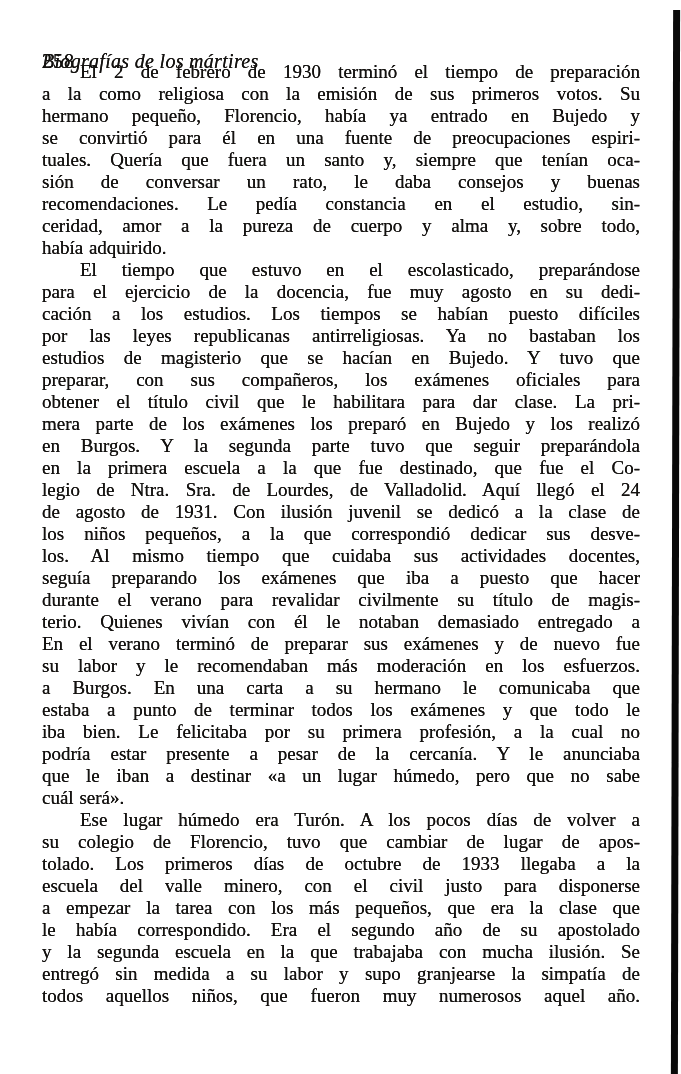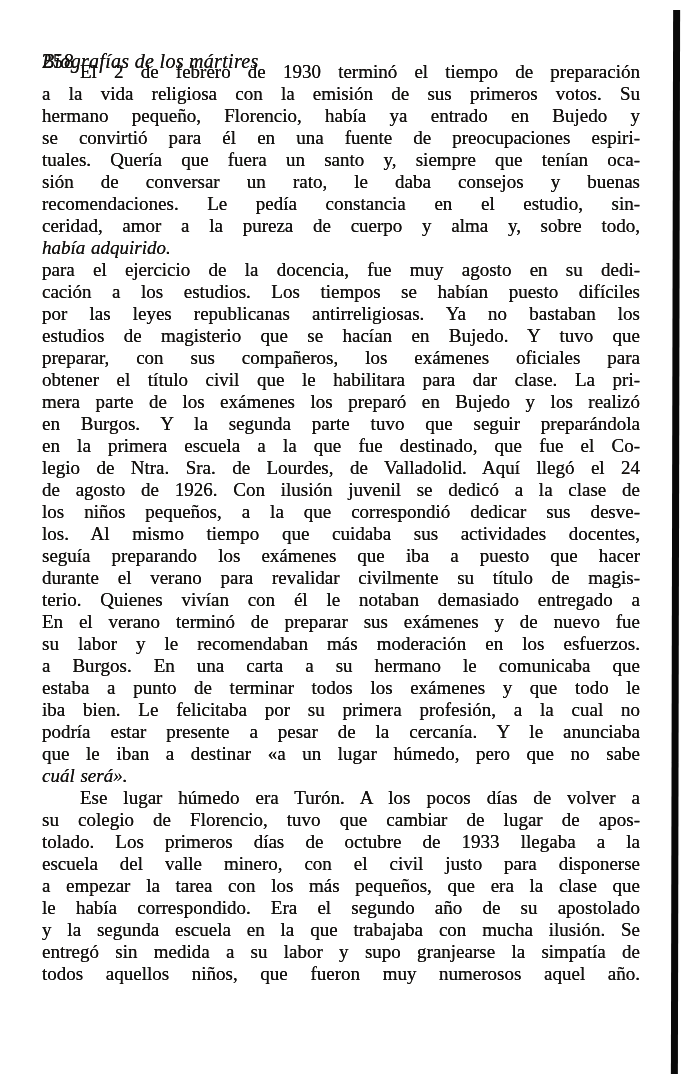--- a/index.html
+++ b/index.html
@@ -62,21 +62,20 @@
     text-align: justify;
     text-align-last: justify;
     text-shadow: 0 0 0.35px currentColor;
     word-spacing: 1px;
   }
   .line.first {
     text-indent: 38px;
   }
   .line.last {
     text-align-last: left;
-    font-style: italic;
   }
   .scan-bar {
     position: absolute;
     top: 10px;
     right: 2px;
     bottom: -4px;
     width: 7px;
     background: var(--bar);
     transform: rotate(0.12deg);
   }
@@ -87,41 +86,42 @@
 <div class="page">
 
   <div class="page-header">
     <span class="page-number">258</span>
     <span class="running-header">Biografías de los mártires</span>
   </div>
 
   <div class="text-block">
       <div class="paragraph">
         <div class="line first">El 2 de febrero de 1930 terminó el tiempo de preparación</div>
-        <div class="line">a la vida religiosa con la emisión de sus primeros votos. Su</div>
+        <div class="line">a la como religiosa con la emisión de sus primeros votos. Su</div>
         <div class="line">hermano pequeño, Florencio, había ya entrado en Bujedo y</div>
         <div class="line">se convirtió para él en una fuente de preocupaciones espiri-</div>
         <div class="line">tuales. Quería que fuera un santo y, siempre que tenían oca-</div>
         <div class="line">sión de conversar un rato, le daba consejos y buenas</div>
         <div class="line">recomendaciones. Le pedía constancia en el estudio, sin-</div>
         <div class="line">ceridad, amor a la pureza de cuerpo y alma y, sobre todo,</div>
         <div class="line last">había adquirido.</div>
       </div>
       <div class="paragraph">
+        <div class="line first">El tiempo que estuvo en el escolasticado, preparándose</div>
         <div class="line">para el ejercicio de la docencia, fue muy agosto en su dedi-</div>
         <div class="line">cación a los estudios. Los tiempos se habían puesto difíciles</div>
         <div class="line">por las leyes republicanas antirreligiosas. Ya no bastaban los</div>
         <div class="line">estudios de magisterio que se hacían en Bujedo. Y tuvo que</div>
         <div class="line">preparar, con sus compañeros, los exámenes oficiales para</div>
         <div class="line">obtener el título civil que le habilitara para dar clase. La pri-</div>
         <div class="line">mera parte de los exámenes los preparó en Bujedo y los realizó</div>
         <div class="line">en Burgos. Y la segunda parte tuvo que seguir preparándola</div>
         <div class="line">en la primera escuela a la que fue destinado, que fue el Co-</div>
         <div class="line">legio de Ntra. Sra. de Lourdes, de Valladolid. Aquí llegó el 24</div>
-        <div class="line">de agosto de 1926. Con ilusión juvenil se dedicó a la clase de</div>
+        <div class="line">de agosto de 1931. Con ilusión juvenil se dedicó a la clase de</div>
         <div class="line">los niños pequeños, a la que correspondió dedicar sus desve-</div>
         <div class="line">los. Al mismo tiempo que cuidaba sus actividades docentes,</div>
         <div class="line">seguía preparando los exámenes que iba a puesto que hacer</div>
         <div class="line">durante el verano para revalidar civilmente su título de magis-</div>
         <div class="line">terio. Quienes vivían con él le notaban demasiado entregado a</div>
         <div class="line">En el verano terminó de preparar sus exámenes y de nuevo fue</div>
         <div class="line">su labor y le recomendaban más moderación en los esfuerzos.</div>
         <div class="line">a Burgos. En una carta a su hermano le comunicaba que</div>
         <div class="line">estaba a punto de terminar todos los exámenes y que todo le</div>
         <div class="line">iba bien. Le felicitaba por su primera profesión, a la cual no</div>

